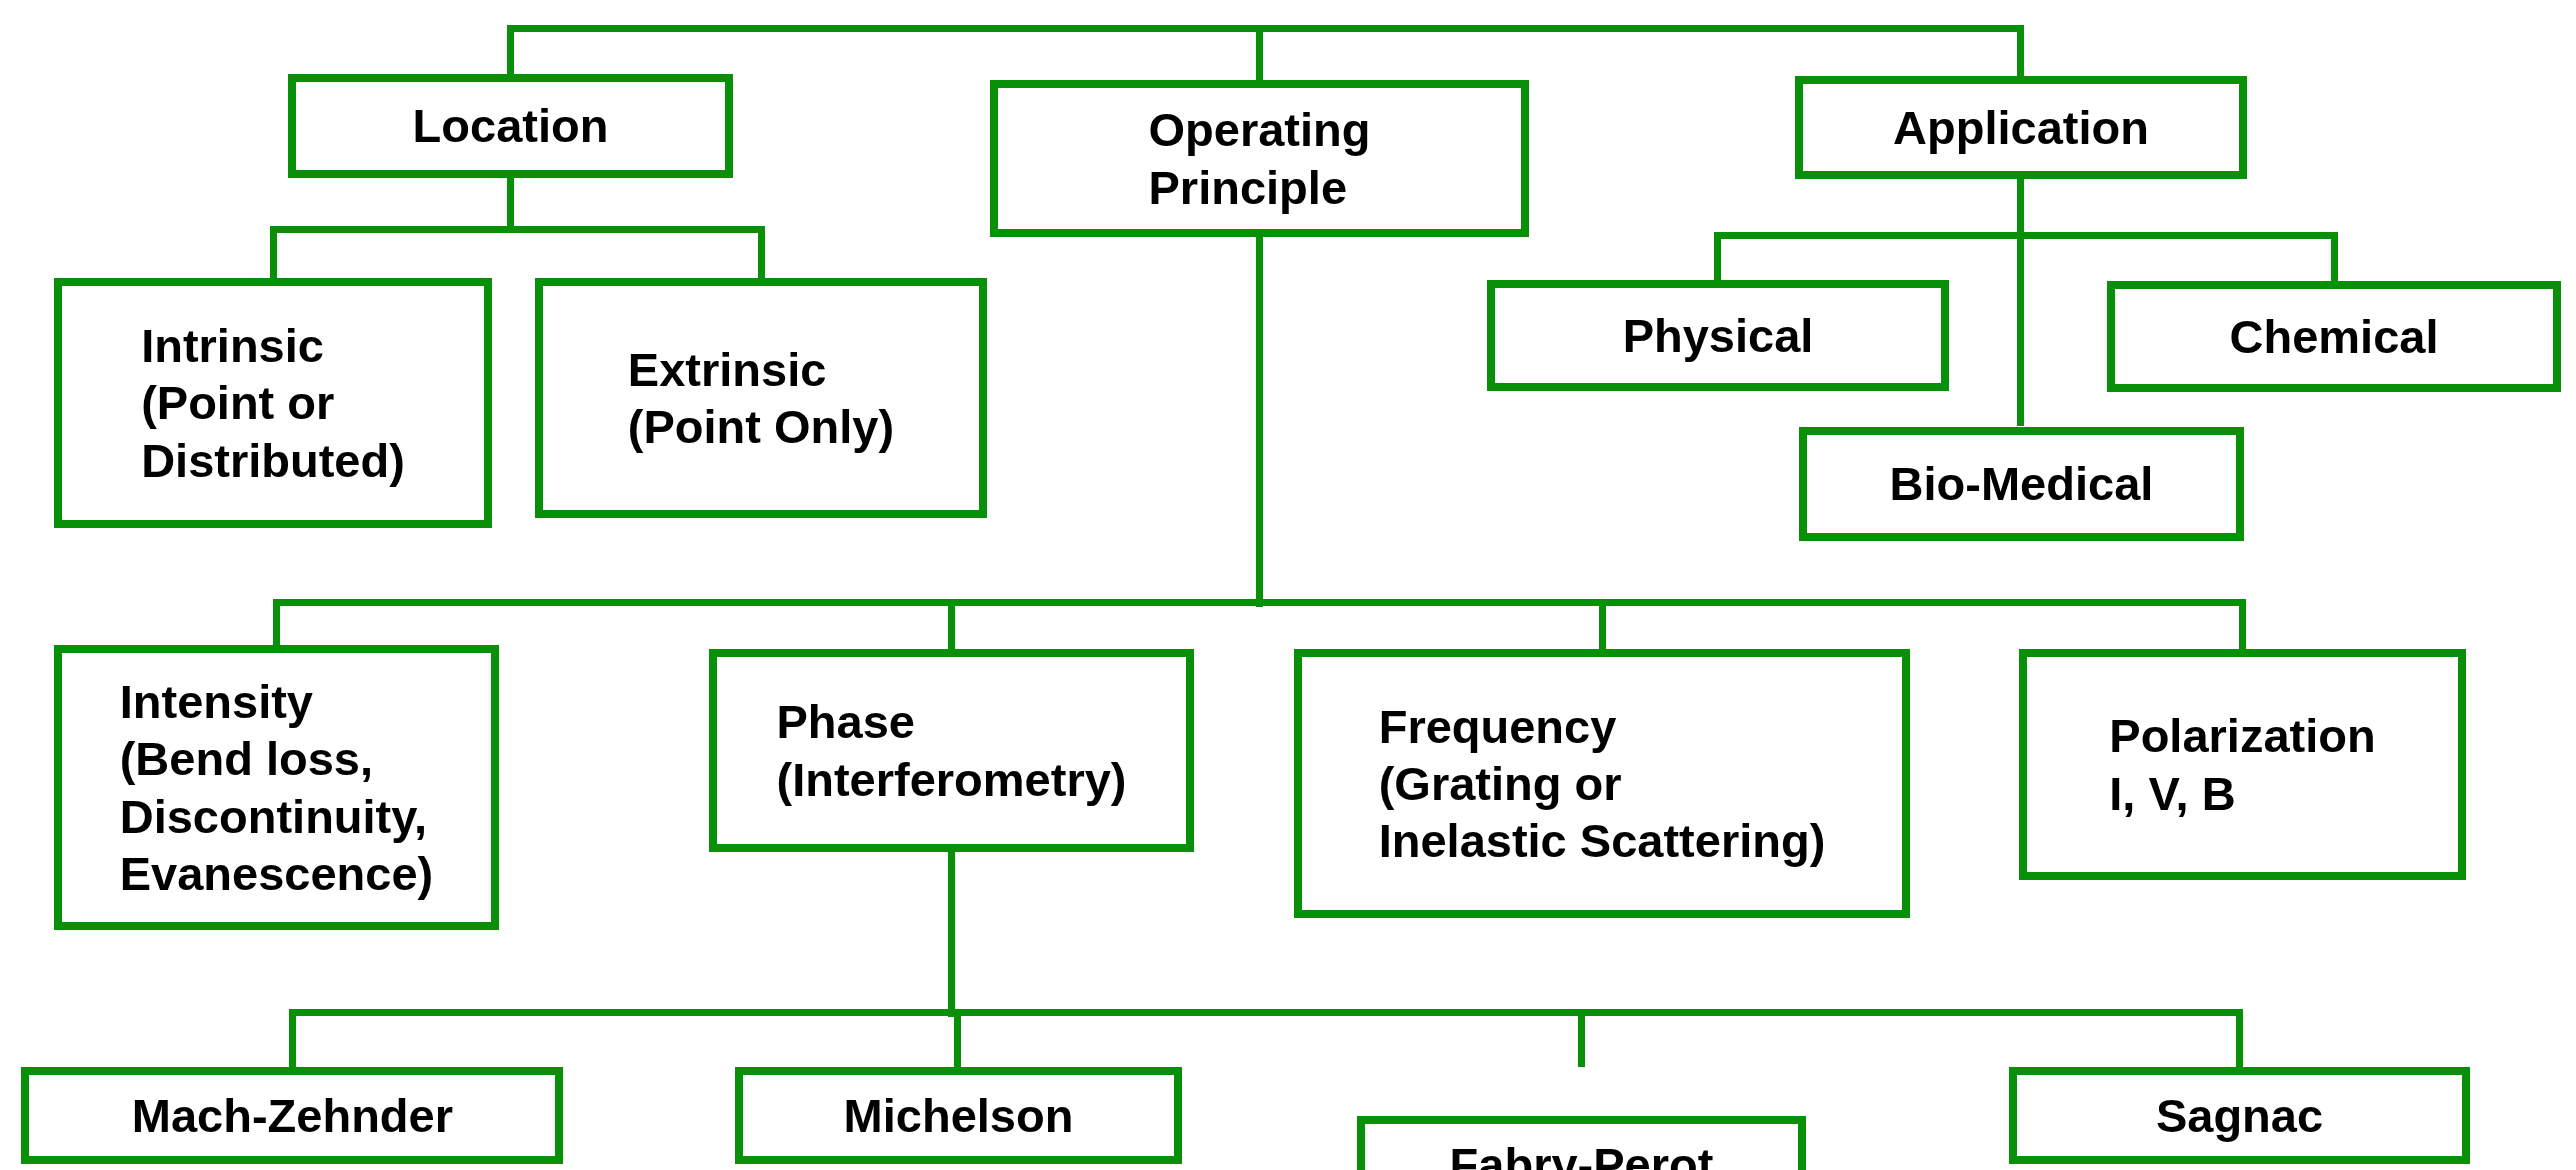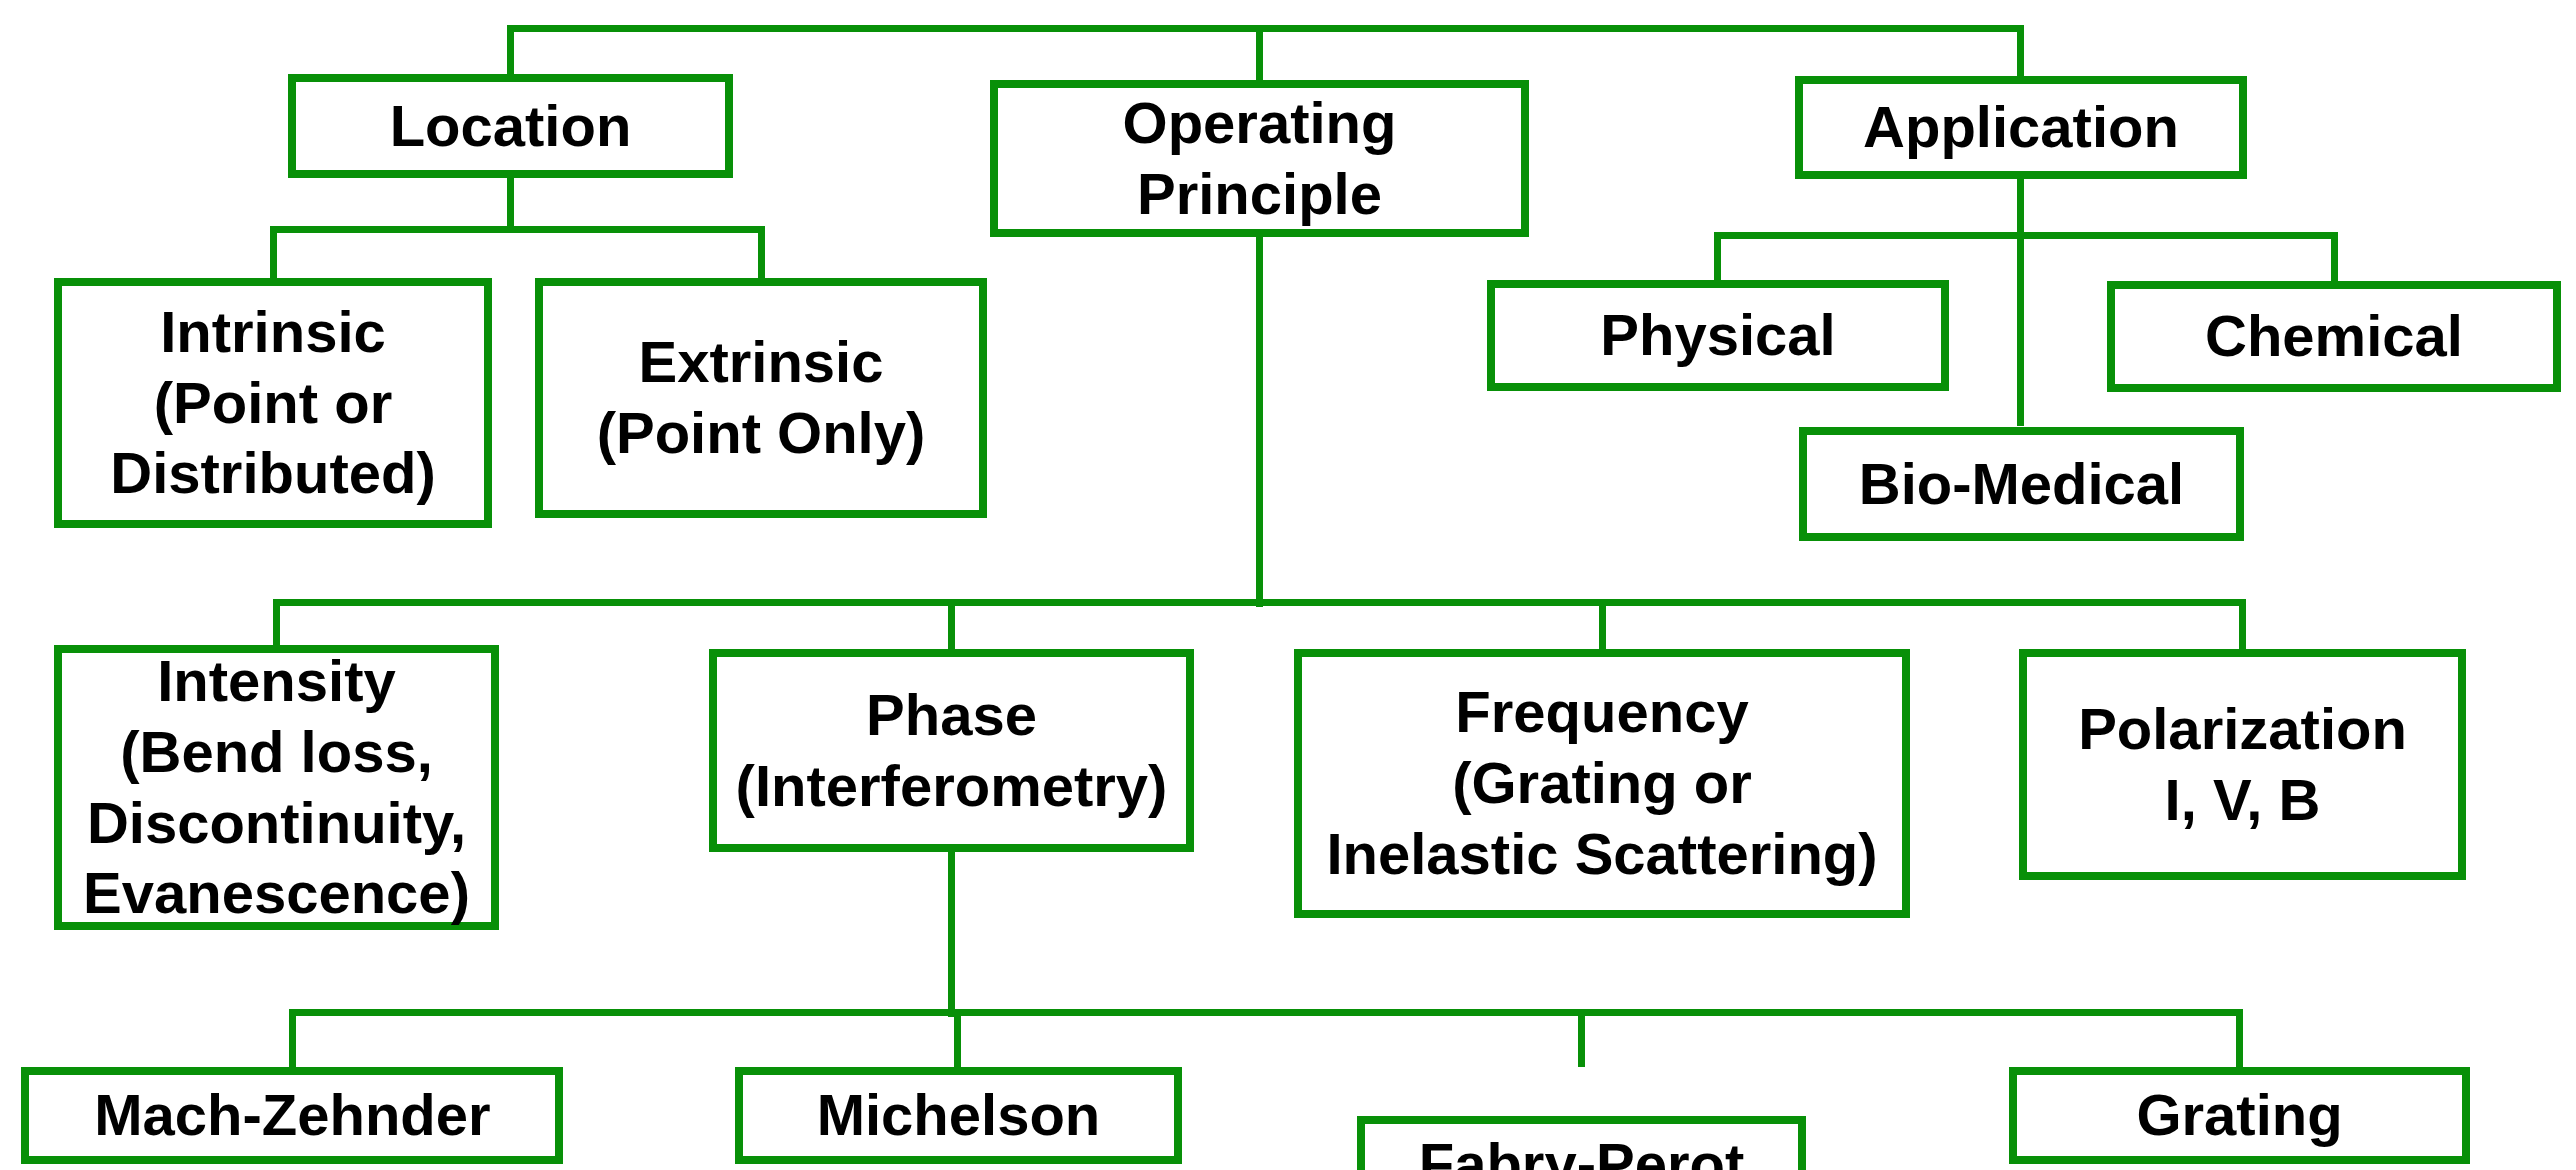--- a/index.html
+++ b/index.html
@@ -7,22 +7,22 @@
   .stage {
     position:relative; width:2576px; height:1171px; background:var(--bg);
     font-family:"Liberation Sans", sans-serif; overflow:hidden;
   }
   .node {
     position:absolute; box-sizing:border-box;
     border:8.6px solid var(--green); background:var(--bg);
     display:flex; align-items:center; justify-content:center;
   }
   .node .lbl {
-    white-space:pre-line; text-align:center; color:var(--ink);
-    font-weight:bold; font-size:58px; line-height:1.22;
+    white-space:pre-line; color:var(--ink);
+    font-weight:bold; font-size:47px; line-height:1.22;
     font-family:"Liberation Sans", sans-serif;
   }
   .line { position:absolute; background:var(--green); }
 
   
   #n-location            { left:288px;  top:74px;  width:445px; height:104px; }
   #n-operating-principle { left:990px; top:80px;  width:539px; height:157px; }
   #n-application         { left:1795px; top:76px;  width:452px; height:103px; }
   
   #n-intrinsic           { left:54px;   top:278px;  width:438px; height:250px; }
@@ -160,17 +160,17 @@
   <div class="node" id="n-mach-zehnder">
     <span class="lbl">Mach-Zehnder</span>
   </div>
   <div class="node" id="n-michelson">
     <span class="lbl">Michelson</span>
   </div>
   <div class="node" id="n-fabry-perot">
     <span class="lbl">Fabry-Perot</span>
   </div>
   <div class="node" id="n-sagnac">
-    <span class="lbl">Grating</span>
+    <span class="lbl">Sagnac</span>
   </div>
 
 </div>
 
 
 </body></html>

